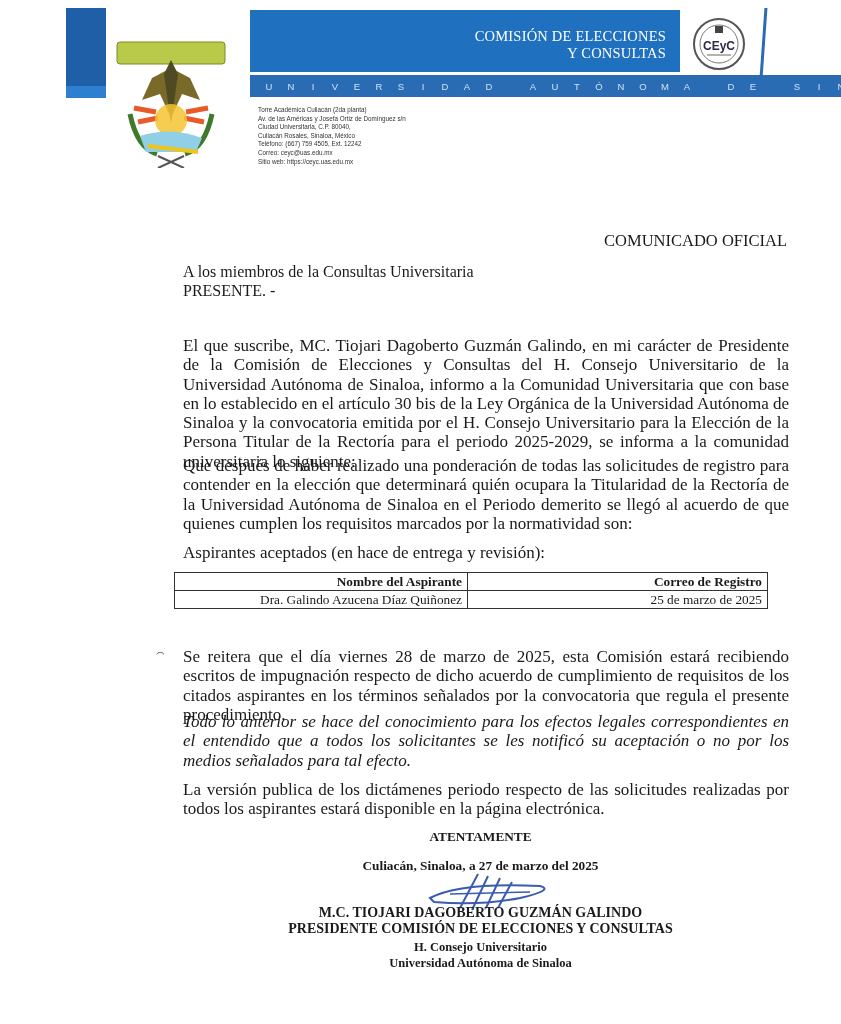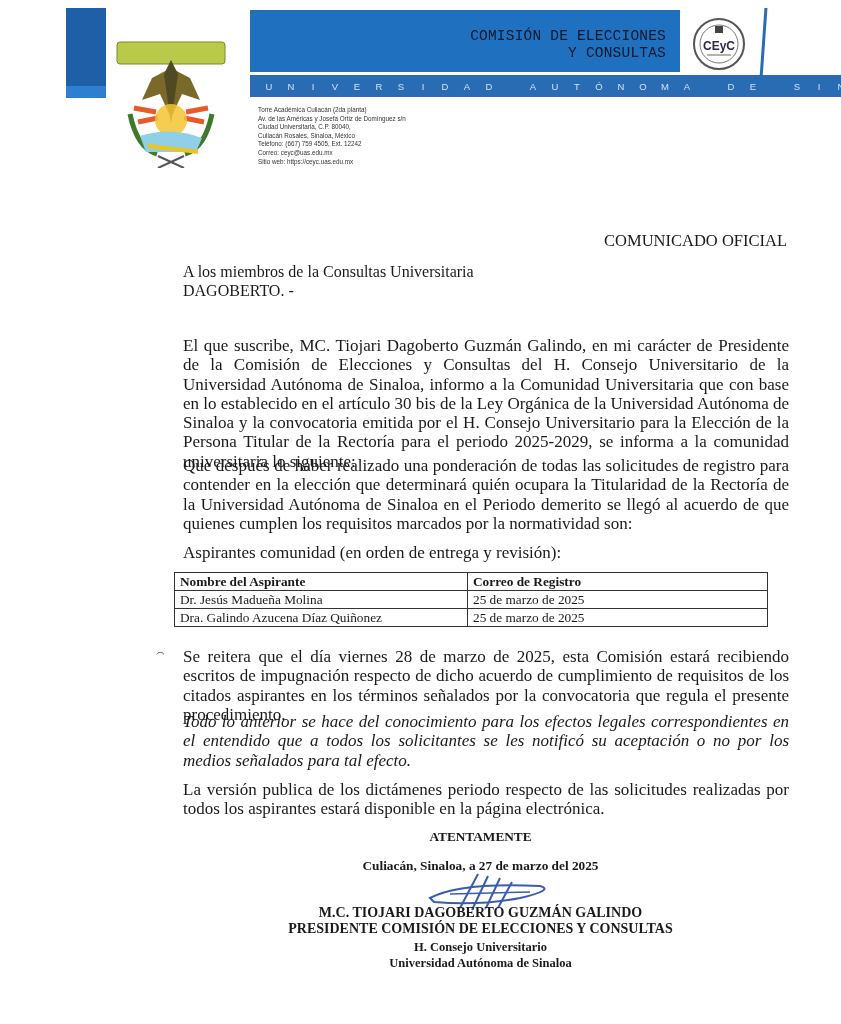--- a/index.html
+++ b/index.html
@@ -20,21 +20,21 @@
   }
   .crest {
     position: absolute; left: 112px; top: 28px; width: 118px; height: 140px;
   }
   .banner {
     position: absolute; left: 250px; top: 10px; width: 430px; height: 62px;
     background: #2070c0;
   }
   .banner-title {
     position: absolute; right: 14px; top: 18px; text-align: right;
-    color: #0f172a; font-family: Liberation Mono, monospace;
+    color: #ffffff; font-family: Liberation Serif, serif;
     font-size: 14.5px; line-height: 17px; letter-spacing: 0.2px;
   }
   .seal {
     position: absolute; left: 692px; top: 17px; width: 54px; height: 54px;
   }
   .thin-line {
     position: absolute; left: 762px; top: 8px; width: 3px; height: 70px;
     background: #2a6bb5; transform: skewX(-4deg);
   }
   .strip {
@@ -70,21 +70,21 @@
   .p3 { top: 543px; }
   .p4 { top: 647px; }
   .p5 { top: 712px; font-style: italic; }
   .p6 { top: 780px; }
 
   table.aspirantes {
     position: absolute; left: 174px; top: 572px; width: 594px;
     border-collapse: collapse; font-size: 13.3px;
   }
   table.aspirantes td, table.aspirantes th {
-    border: 1px solid #333; padding: 0 5px; height: 17px; text-align: left; font-weight: normal;
+    border: 1px solid #333; padding: 0 5px; height: 17px; text-align: right; font-weight: normal;
   }
   table.aspirantes th { font-weight: bold; }
   table.aspirantes td:first-child, table.aspirantes th:first-child { width: 282px; }
 
   .closing {
     position: absolute; left: 0; width: 841px; text-align: center; font-weight: bold;
   }
   .atentamente { top: 829px; font-size: 13.3px; left: 60px; }
   .lugar { top: 858px; font-size: 13.3px; left: 60px; }
   .signature { position: absolute; left: 420px; top: 868px; width: 140px; height: 48px; }
@@ -169,38 +169,34 @@
   <div>Culiacán Rosales, Sinaloa, México</div>
   <div>Teléfono: (667) 759 4505, Ext. 12242</div>
   <div>Correo: ceyc@uas.edu.mx</div>
   <div>Sitio web: https://ceyc.uas.edu.mx</div>
 </div>
 
 <div class="comunicado">COMUNICADO OFICIAL</div>
 
 <div class="salutation">
   <div>A los miembros de la Consultas Universitaria</div>
-  <div>DAGOBERTO. -</div>
+  <div>PRESENTE. -</div>
 </div>
 
 <div class="para p1">El que suscribe, MC. Tiojari Dagoberto Guzmán Galindo, en mi carácter de Presidente de la Comisión de Elecciones y Consultas del H. Consejo Universitario de la Universidad Autónoma de Sinaloa, informo a la Comunidad Universitaria que con base en lo establecido en el artículo 30 bis de la Ley Orgánica de la Universidad Autónoma de Sinaloa y la convocatoria emitida por el H. Consejo Universitario para la Elección de la Persona Titular de la Rectoría para el periodo 2025-2029, se informa a la comunidad universitaria lo siguiente:</div>
 <div class="para p2">Que después de haber realizado una ponderación de todas las solicitudes de registro para contender en la elección que determinará quién ocupara la Titularidad de la Rectoría de la Universidad Autónoma de Sinaloa en el Periodo demerito se llegó al acuerdo de que quienes cumplen los requisitos marcados por la normatividad son:</div>
-<div class="para p3">Aspirantes comunidad (en orden de entrega y revisión):</div>
+<div class="para p3">Aspirantes aceptados (en hace de entrega y revisión):</div>
 
 <table class="aspirantes">
   <tbody>
       <tr>
     <th>Nombre del Aspirante</th>
     <th>Correo de Registro</th>
   </tr>
   <tr>
-    <td>Dr. Jesús Madueña Molina</td>
-    <td>25 de marzo de 2025</td>
-  </tr>
-  <tr>
     <td>Dra. Galindo Azucena Díaz Quiñonez</td>
     <td>25 de marzo de 2025</td>
   </tr>
 </tbody>
   </table>
 
 <div class="mark" style="left:156px; top:648px;">⁀</div>
 
 <div class="para p4">Se reitera que el día viernes 28 de marzo de 2025, esta Comisión estará recibiendo escritos de impugnación respecto de dicho acuerdo de cumplimiento de requisitos de los citados aspirantes en los términos señalados por la convocatoria que regula el presente procedimiento.</div>
 <div class="para p5">Todo lo anterior se hace del conocimiento para los efectos legales correspondientes en el entendido que a todos los solicitantes se les notificó su aceptación o no por los medios señalados para tal efecto.</div>

